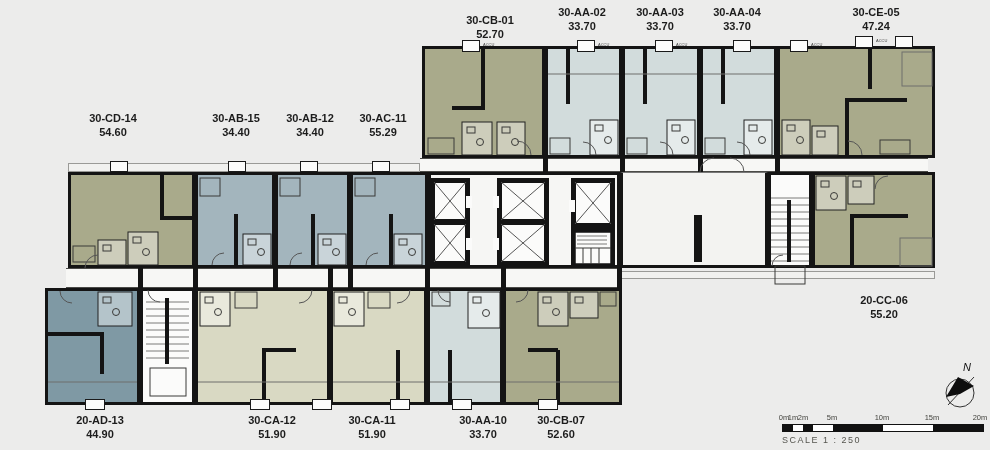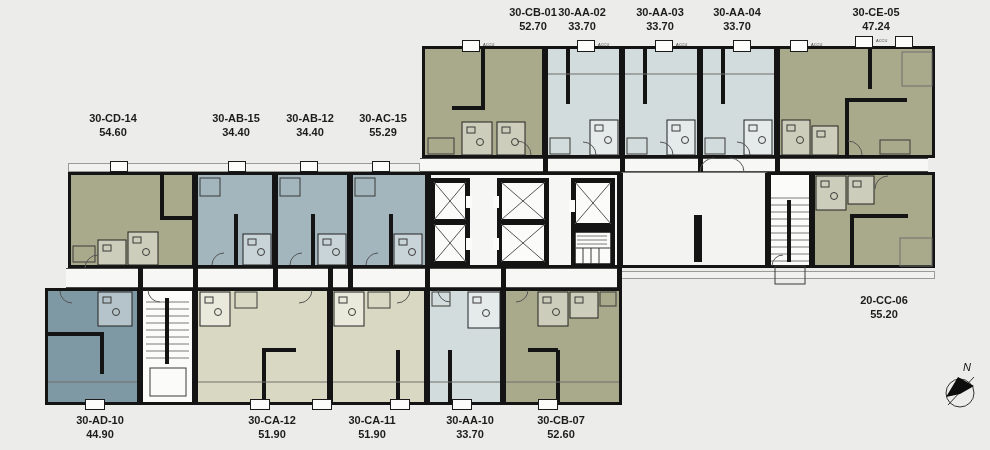--- a/index.html
+++ b/index.html
@@ -295,21 +295,21 @@
   <div class="accu" style="left:312px;top:399px;width:20px;height:11px;"></div>
   <div class="accu" style="left:390px;top:399px;width:20px;height:11px;"></div>
   <div class="accu" style="left:452px;top:399px;width:20px;height:11px;"></div>
   <div class="accu" style="left:538px;top:399px;width:20px;height:11px;"></div>
   <span class="accu-txt" style="left:483px;top:43px;">ACCU</span>
   <span class="accu-txt" style="left:598px;top:43px;">ACCU</span>
   <span class="accu-txt" style="left:676px;top:43px;">ACCU</span>
   <span class="accu-txt" style="left:811px;top:43px;">ACCU</span>
   <span class="accu-txt" style="left:876px;top:39px;">ACCU</span>
 
-  <div class="unit-label" style="left:490px;top:6px;margin-left:43px;">
+  <div class="unit-label" style="left:490px;top:14px;">
     <div>30-CB-01</div>
       <div>52.70</div>
   </div>
   <div class="unit-label" style="left:582px;top:6px;">
     <div>30-AA-02</div>
       <div>33.70</div>
   </div>
   <div class="unit-label" style="left:660px;top:6px;">
     <div>30-AA-03</div>
       <div>33.70</div>
@@ -328,48 +328,64 @@
   </div>
   <div class="unit-label" style="left:236px;top:112px;">
     <div>30-AB-15</div>
       <div>34.40</div>
   </div>
   <div class="unit-label" style="left:310px;top:112px;">
     <div>30-AB-12</div>
       <div>34.40</div>
   </div>
   <div class="unit-label" style="left:383px;top:112px;">
-    <div>30-AC-15</div>
+    <div>30-AC-11</div>
       <div>55.29</div>
   </div>
   <div class="unit-label" style="left:884px;top:294px;">
     <div>20-CC-06</div>
       <div>55.20</div>
   </div>
   <div class="unit-label" style="left:100px;top:414px;">
-    <div>30-AD-10</div>
+    <div>20-AD-13</div>
       <div>44.90</div>
   </div>
   <div class="unit-label" style="left:272px;top:414px;">
     <div>30-CA-12</div>
       <div>51.90</div>
   </div>
   <div class="unit-label" style="left:372px;top:414px;">
     <div>30-CA-11</div>
       <div>51.90</div>
   </div>
-  <div class="unit-label" style="left:470px;top:414px;">
+  <div class="unit-label" style="left:483px;top:414px;">
     <div>30-AA-10</div>
       <div>33.70</div>
   </div>
   <div class="unit-label" style="left:561px;top:414px;">
     <div>30-CB-07</div>
       <div>52.60</div>
   </div>
 
+  <div class="scalebar">
+    <span class="tick" style="left:4px;">0m</span>
+    <span class="tick" style="left:13px;">1m</span>
+    <span class="tick" style="left:23px;">2m</span>
+    <span class="tick" style="left:52px;">5m</span>
+    <span class="tick" style="left:102px;">10m</span>
+    <span class="tick" style="left:152px;">15m</span>
+    <span class="tick" style="left:200px;">20m</span>
+    <div class="bar">
+      <div class="seg" style="left:0;width:10px;"></div>
+      <div class="seg" style="left:20px;width:10px;"></div>
+      <div class="seg" style="left:50px;width:50px;"></div>
+      <div class="seg" style="left:150px;width:50px;"></div>
+    </div>
+    <div class="caption">SCALE 1 : 250</div>
+  </div>
 
   <svg class="svgov" style="left:936px;top:362px;" width="54" height="54" viewBox="0 0 54 54">
     <circle cx="24" cy="31" r="14" fill="none" stroke="#333" stroke-width="1"></circle>
     <line x1="12" y1="43" x2="38" y2="15" stroke="#333" stroke-width="1"></line>
     <polygon points="10,35 22,15 38,24 24,32" fill="#0d0d0d"></polygon>
   </svg>
   <span class="north">N</span>
 
 </div>
 

